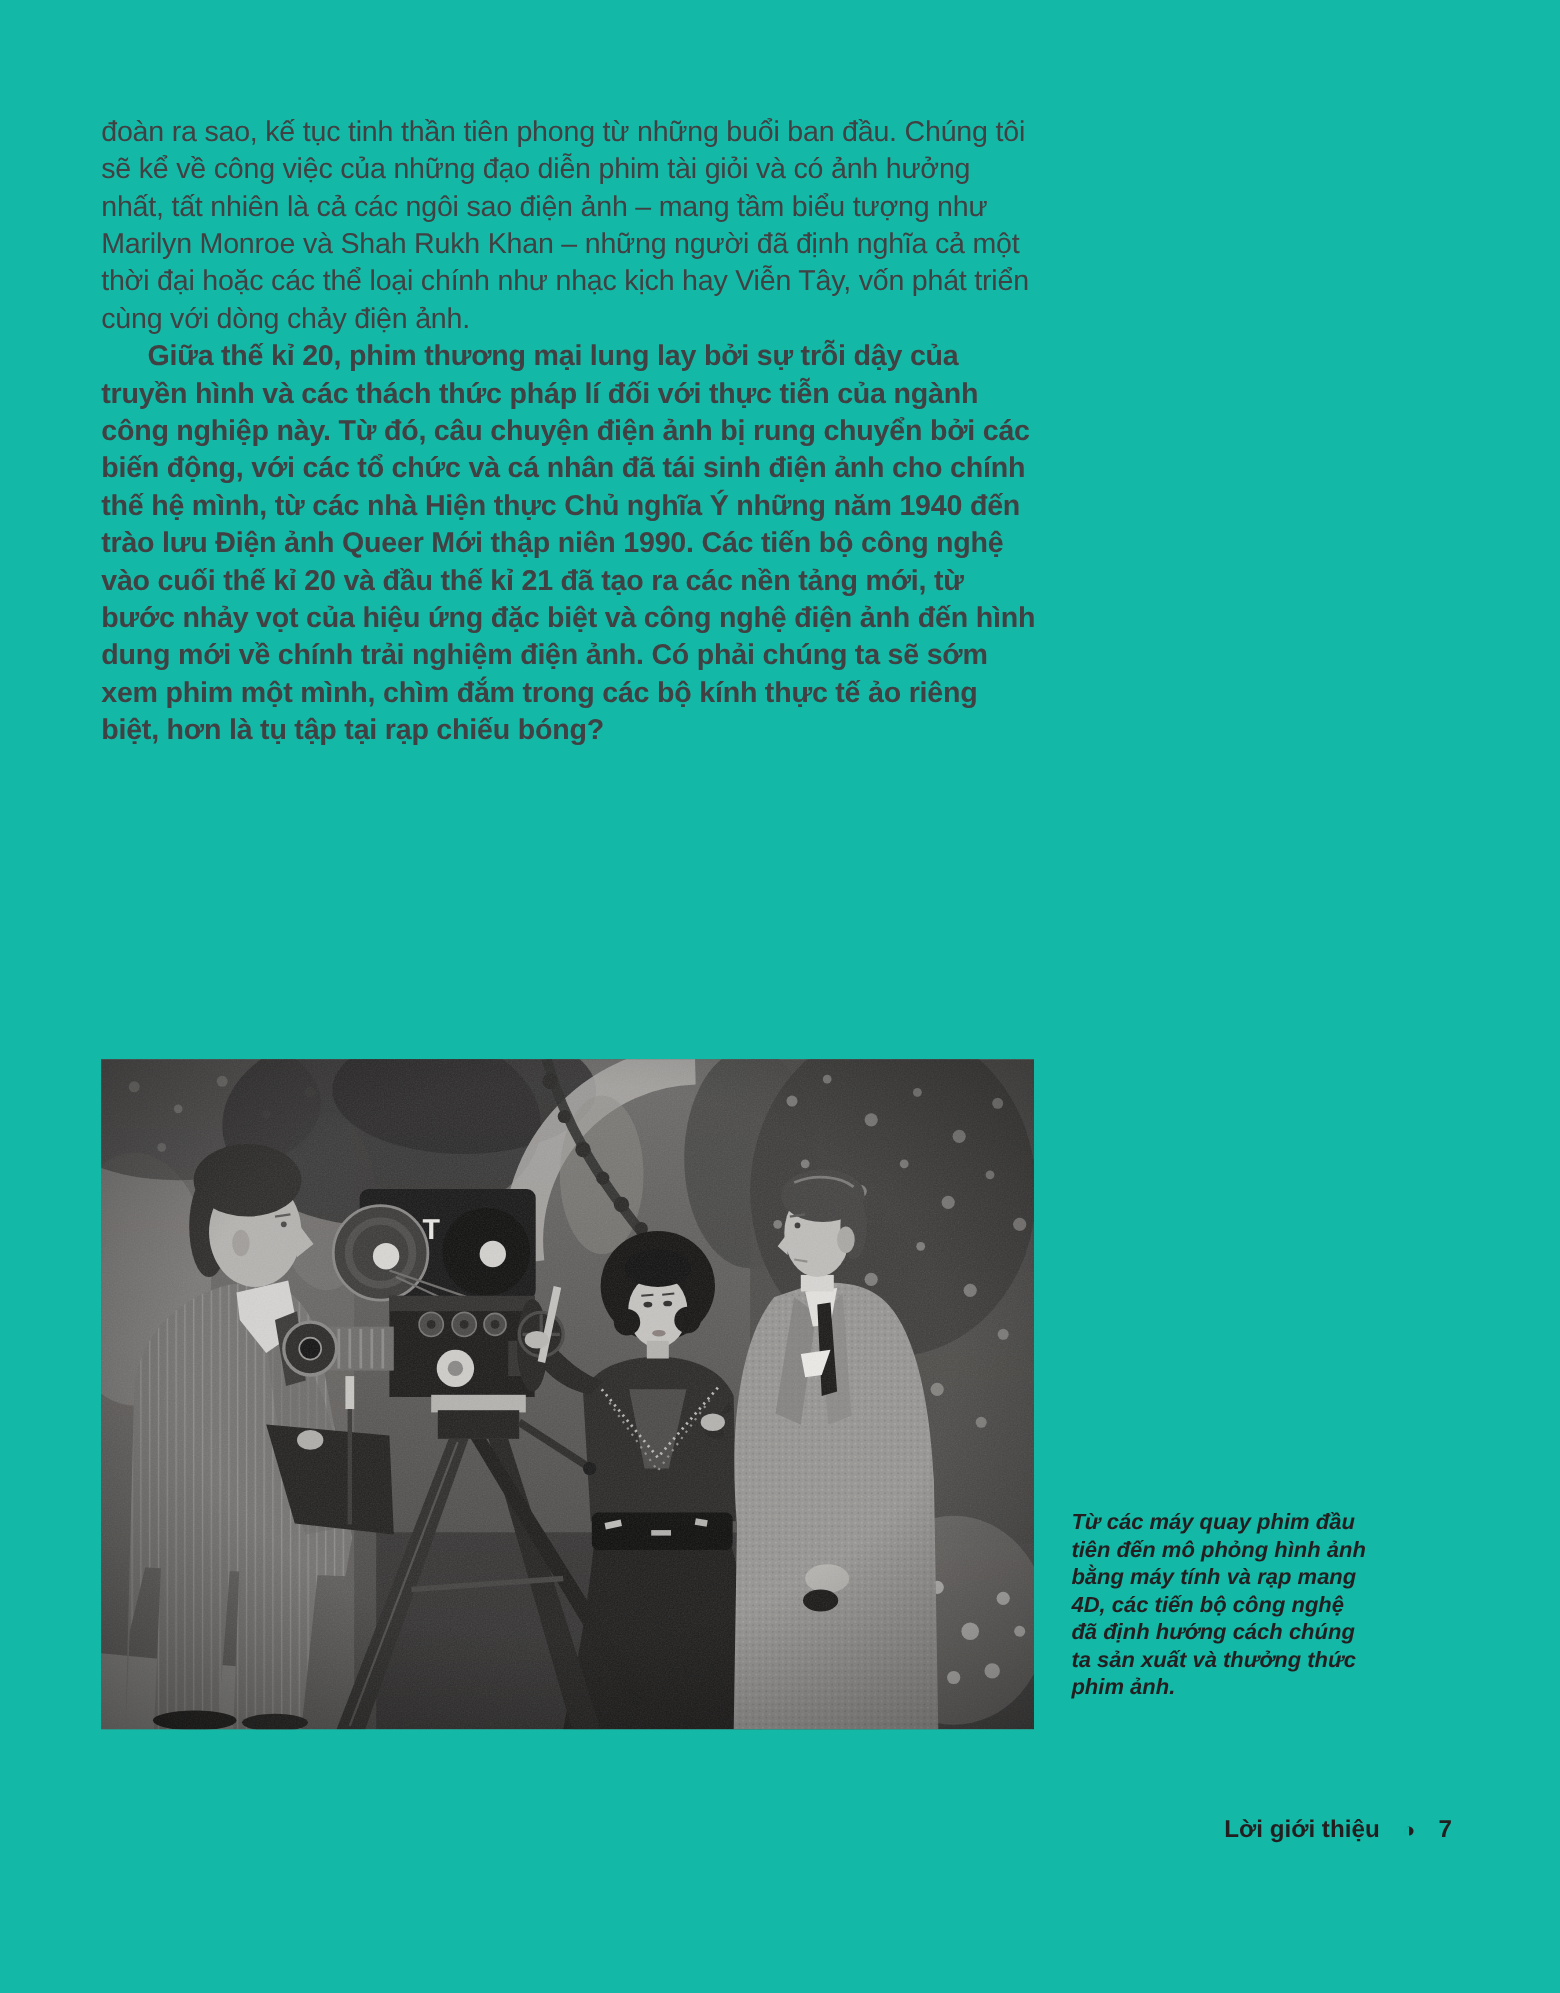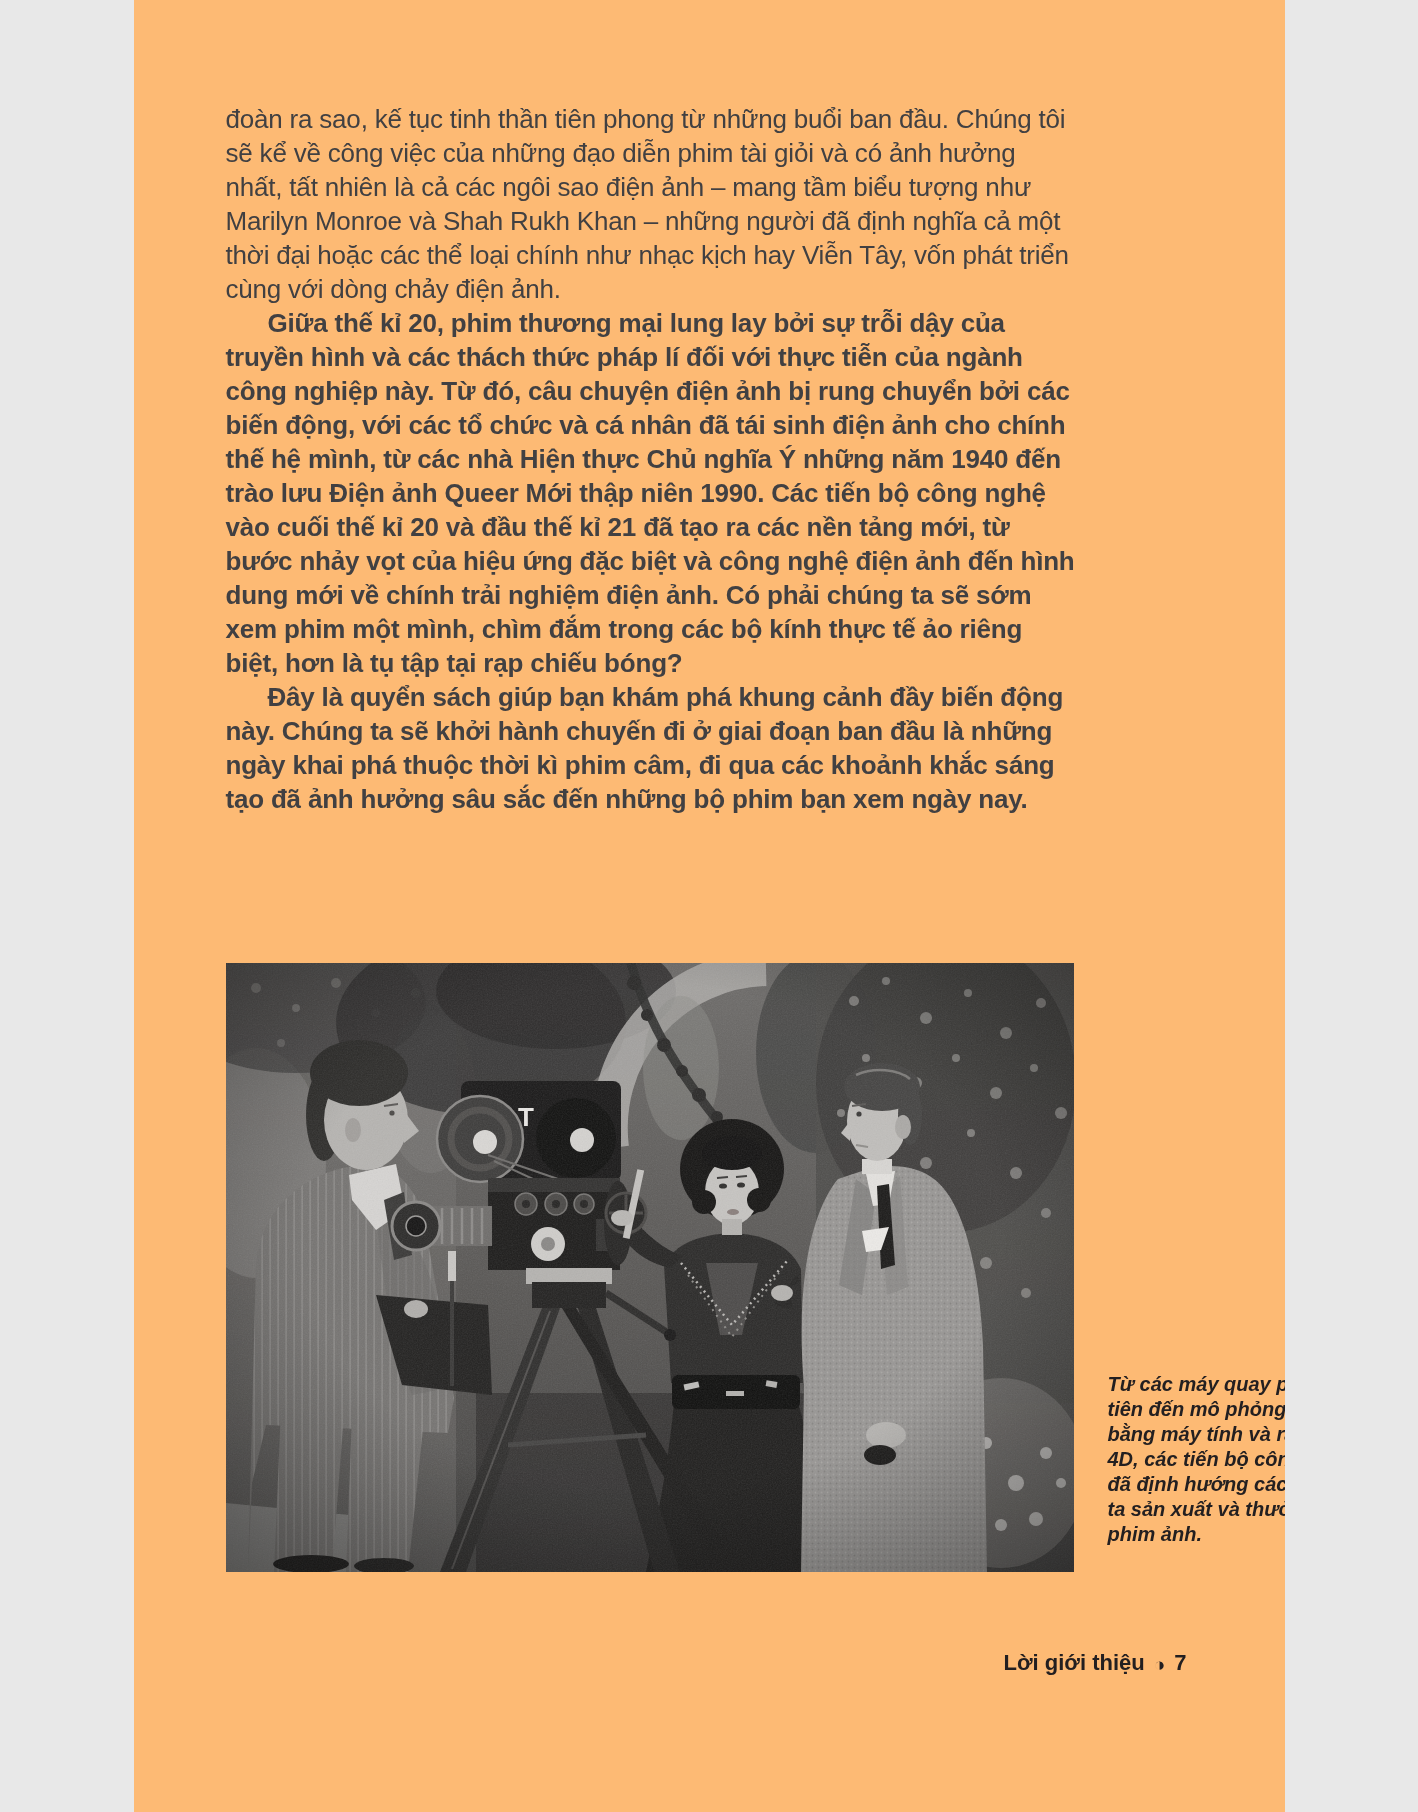--- a/index.html
+++ b/index.html
@@ -1,18 +1,18 @@
 <!DOCTYPE html>
 <html><head>
 <meta charset="utf-8">
 <style>
   html,body { margin:0; padding:0; background:#e8e8e8; }
   .page {
-    position:relative; width:1151px; height:1812px; margin:0 auto;
-    background:#fdba74; overflow:hidden;
+    position:relative; width:1418px; height:1812px; margin:0 auto;
+    background:#14b8a6; overflow:hidden;
     font-family:"Liberation Sans","DejaVu Sans",sans-serif;
   }
   .body-text {
     position:absolute; left:92px; top:102px; width:850px;
     font-size:26px; line-height:34px; font-weight:300;
     letter-spacing:-0.2px; color:#414042; text-align:left;
   }
   .body-text p { margin:0; }
   .body-text p.indent { text-indent:42px;font-weight:bold; }
   .photo {
@@ -20,35 +20,34 @@
     background:#555; 
   }
   .photo svg { display:block; width:100%; height:100%; }
   .caption {
     position:absolute; left:974px; top:1372px; width:276px;
     font-style:italic; font-weight:bold; font-size:20px; line-height:25px;
     color:#231f20;
   }
   .page-footer {
     position:absolute; right:98px; top:1650px;
-    display:flex; align-items:center; gap:9px;
+    display:flex; align-items:center; gap:21px;
     font-weight:bold; font-size:22px; color:#231f20;
   }
   .half-icon { font-size:19px; line-height:1; position:relative; top:1px; }
   .cam-t { font-family:"Liberation Sans",sans-serif; font-weight:bold; }
 </style>
 </head>
 <body>
 
 <div class="page">
 
   <main class="body-text">
     <p class="para">đoàn ra sao, kế tục tinh thần tiên phong từ những buổi ban đầu. Chúng tôi sẽ kể về công việc của những đạo diễn phim tài giỏi và có ảnh hưởng nhất, tất nhiên là cả các ngôi sao điện ảnh – mang tầm biểu tượng như Marilyn Monroe và Shah Rukh Khan – những người đã định nghĩa cả một thời đại hoặc các thể loại chính như nhạc kịch hay Viễn Tây, vốn phát triển cùng với dòng chảy điện ảnh.</p>
     <p class="para indent">Giữa thế kỉ 20, phim thương mại lung lay bởi sự trỗi dậy của truyền hình và các thách thức pháp lí đối với thực tiễn của ngành công nghiệp này. Từ đó, câu chuyện điện ảnh bị rung chuyển bởi các biến động, với các tổ chức và cá nhân đã tái sinh điện ảnh cho chính thế hệ mình, từ các nhà Hiện thực Chủ nghĩa Ý những năm 1940 đến trào lưu Điện ảnh Queer Mới thập niên 1990. Các tiến bộ công nghệ vào cuối thế kỉ 20 và đầu thế kỉ 21 đã tạo ra các nền tảng mới, từ bước nhảy vọt của hiệu ứng đặc biệt và công nghệ điện ảnh đến hình dung mới về chính trải nghiệm điện ảnh. Có phải chúng ta sẽ sớm xem phim một mình, chìm đắm trong các bộ kính thực tế ảo riêng biệt, hơn là tụ tập tại rạp chiếu bóng?</p>
-    <p class="para indent">Đây là quyển sách giúp bạn khám phá khung cảnh đầy biến động này. Chúng ta sẽ khởi hành chuyến đi ở giai đoạn ban đầu là những ngày khai phá thuộc thời kì phim câm, đi qua các khoảnh khắc sáng tạo đã ảnh hưởng sâu sắc đến những bộ phim bạn xem ngày nay.</p>
   </main>
 
   <figure class="photo" aria-label="Black-and-white photograph of two men in suits and a woman in a dark dress standing around an early hand-crank film camera on a wooden tripod">
     <svg viewBox="0 0 848 609" preserveAspectRatio="none">
       <defs>
         <linearGradient id="bg" x1="0" y1="0" x2="0" y2="1">
           <stop offset="0" stop-color="#6e6c6a"></stop>
           <stop offset="0.55" stop-color="#585654"></stop>
           <stop offset="1" stop-color="#464544"></stop>
         </linearGradient>

